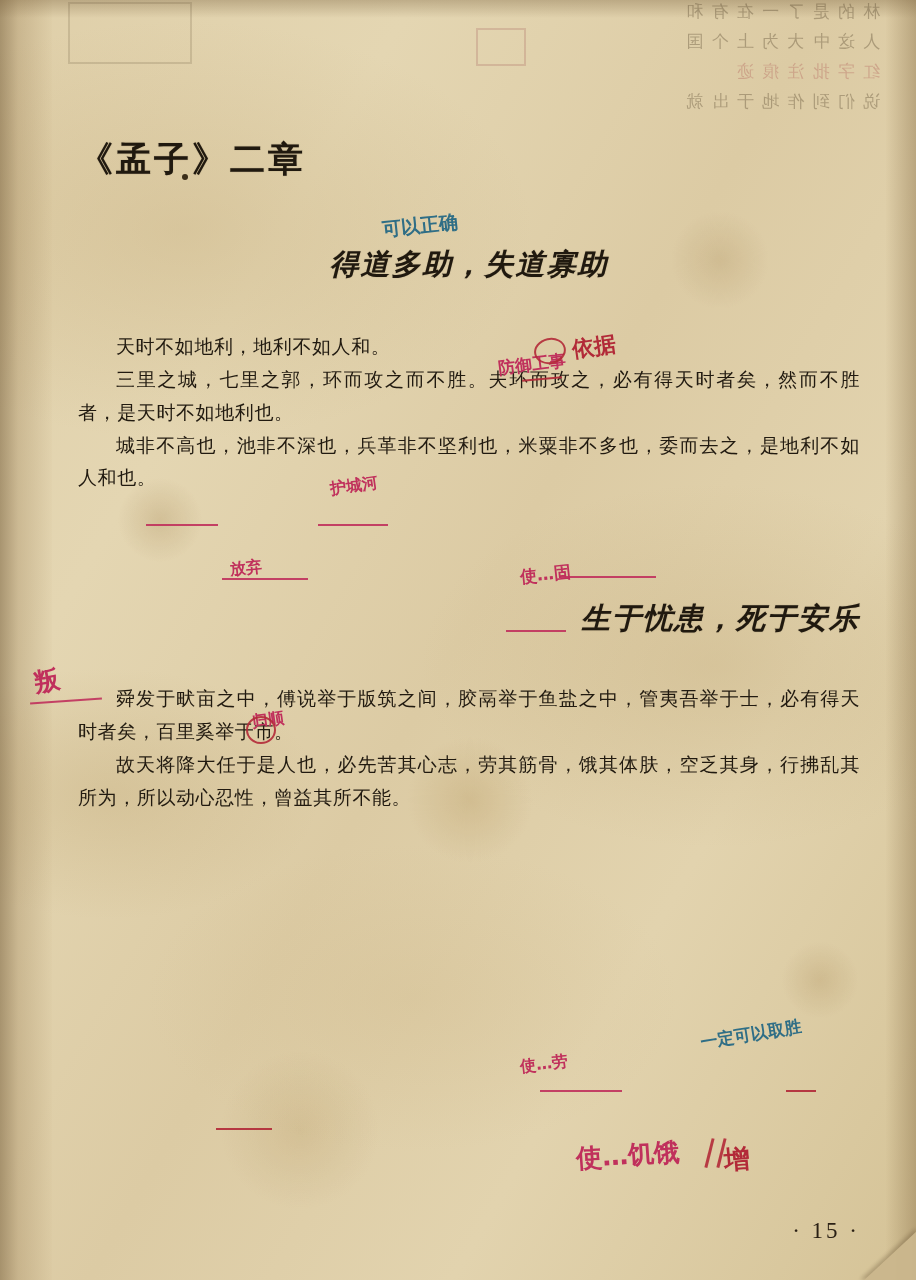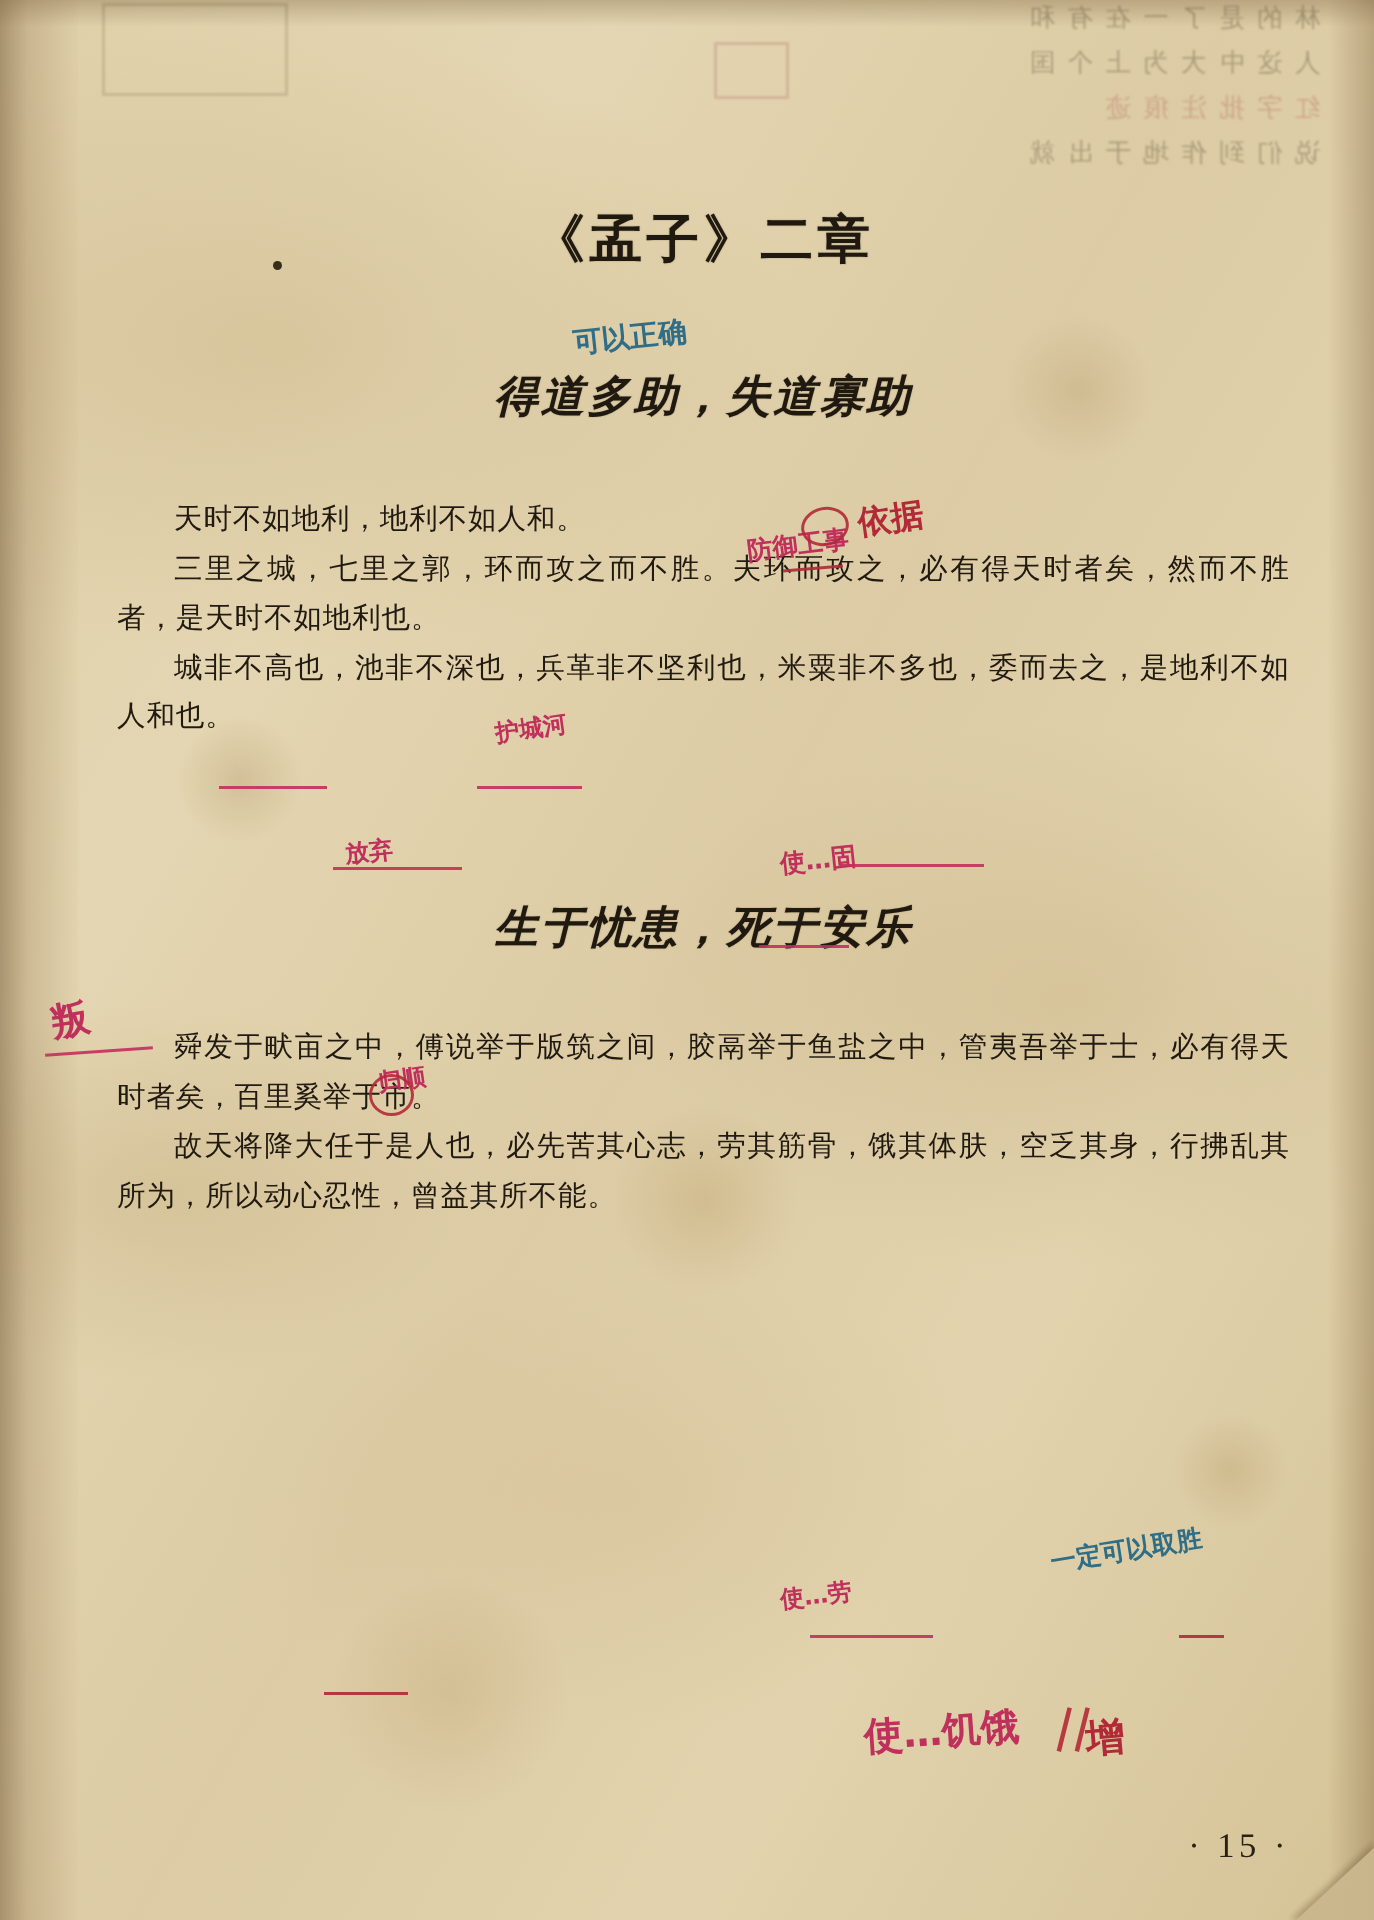--- a/index.html
+++ b/index.html
@@ -93,39 +93,38 @@
   }
 
   
   .content {
     position: absolute;
     left: 78px;
     right: 56px;
     top: 118px;
   }
   .doc-title {
-    text-align: center;
     font-size: 35px;
     font-weight: 700;
     letter-spacing: 3px;
     margin: 18px 0 0 0;
     color: #20190f;
     text-shadow: 0 0 1px rgba(40,28,12,0.4);
   }
   .sec-title {
     text-align: center;
     font-size: 29px;
     font-weight: 700;
     letter-spacing: 2px;
     color: #20190f;
     margin: 62px 0 0 0;
     text-shadow: 0 0 1px rgba(40,28,12,0.35);
     font-style: italic;
   }
-  .sec-title.second { margin-top: 104px; }
+  .sec-title.second { margin-top: 104px; text-align: right; }
   .para {
     font-size: 19px;
     line-height: 1.73;
     text-indent: 2em;
     letter-spacing: 0.6px;
     margin: 0;
     text-align: justify;
     color: #211a10;
   }
   .body-block { margin-top: 46px; }

